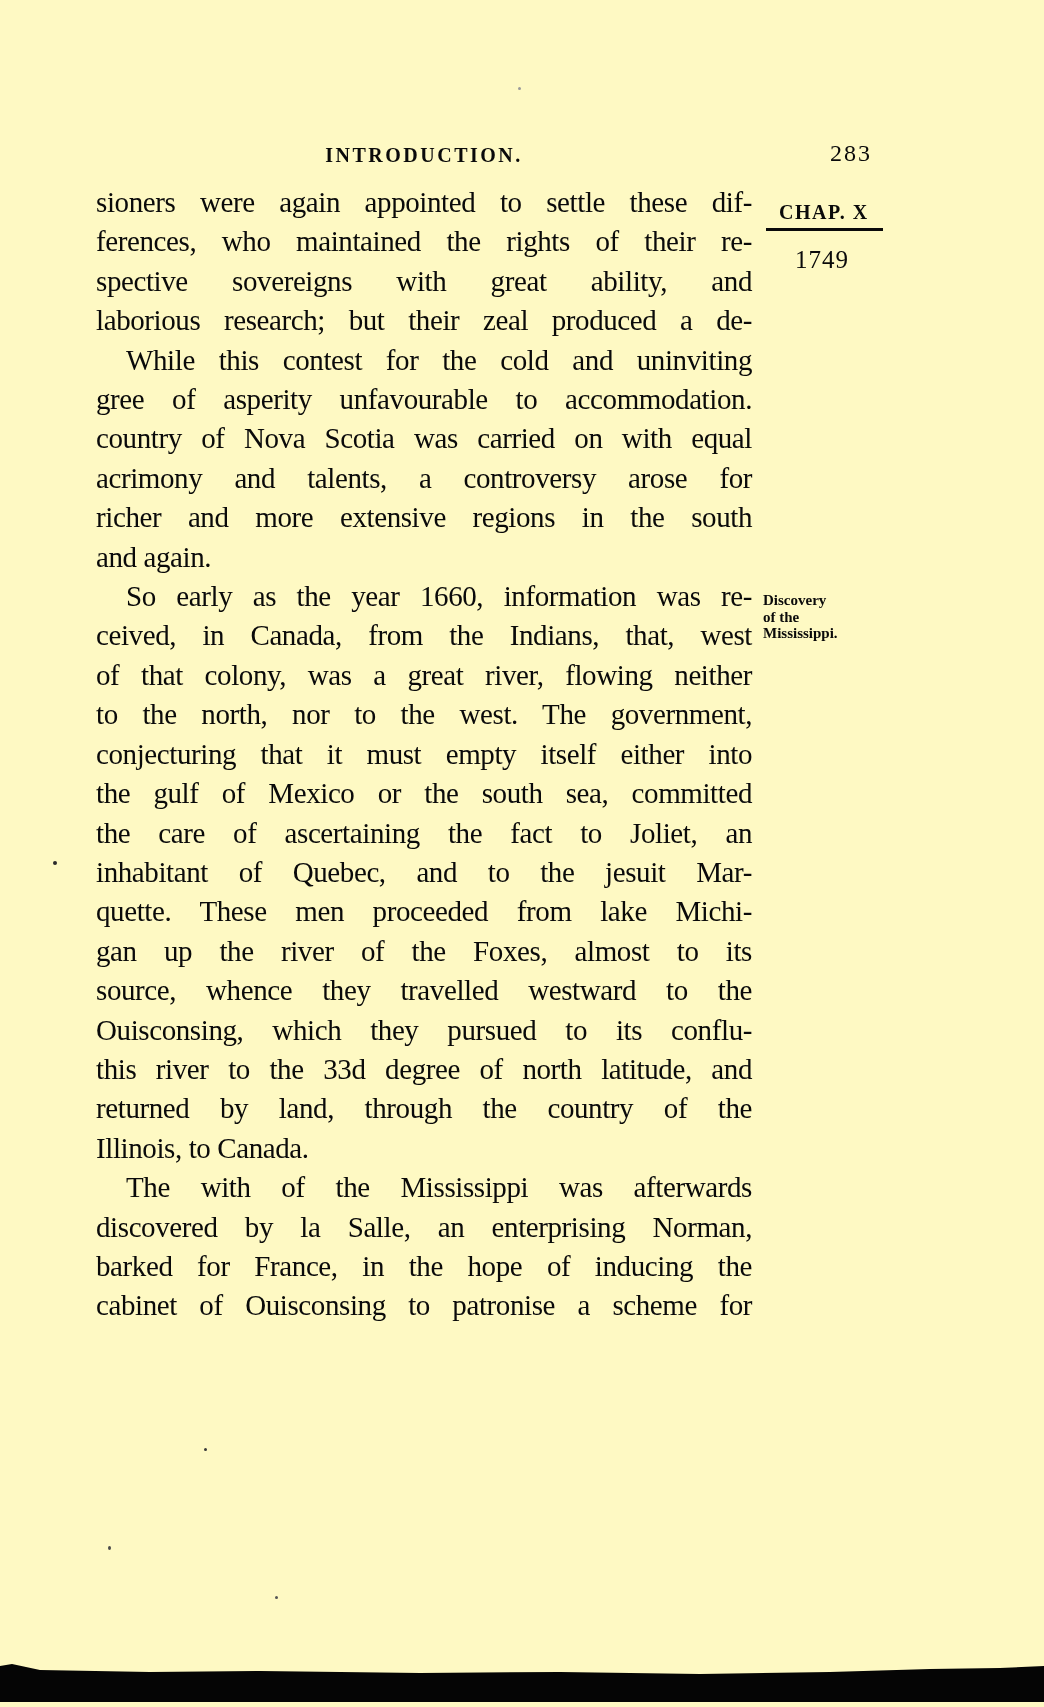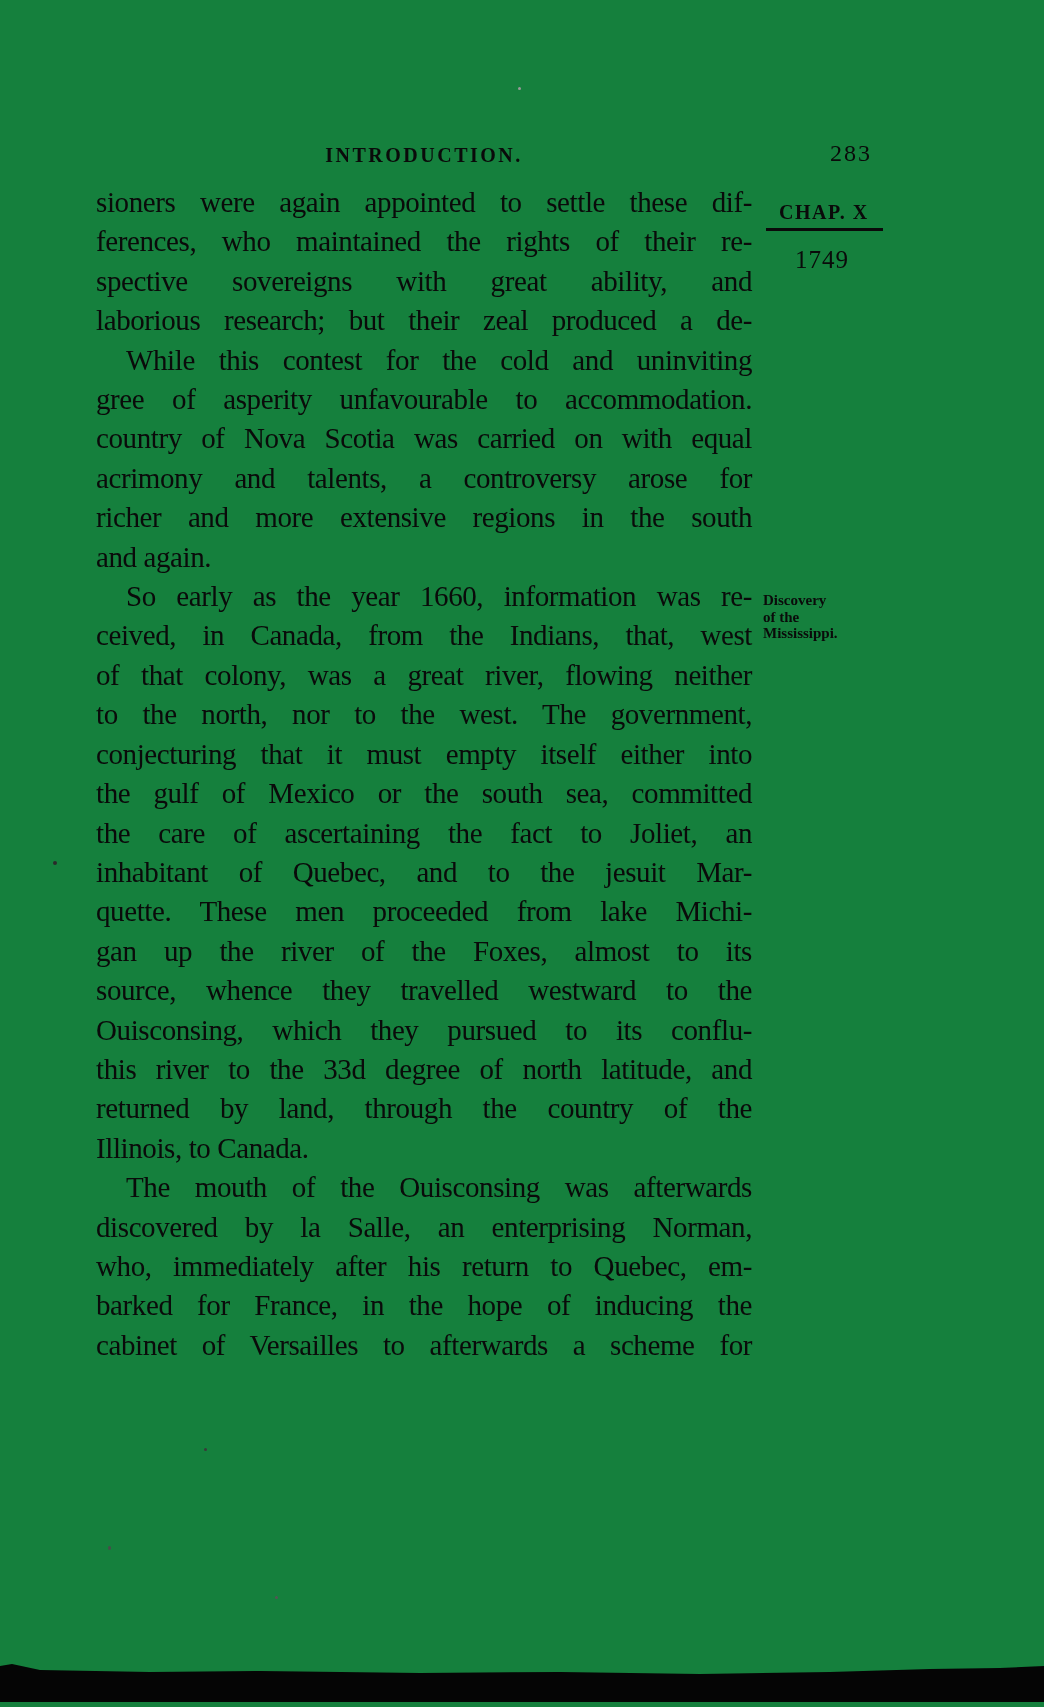--- a/index.html
+++ b/index.html
@@ -1,20 +1,20 @@
 <!DOCTYPE html>
 <html><head>
 <meta charset="utf-8">
 <style>
   html, body { margin: 0; padding: 0; background: #ffffff; }
   .page {
     position: relative;
     width: 1044px;
     height: 1707px;
-    background: #15803d;
+    background: #fef9c3;
     font-family: "Liberation Serif", serif;
     color: #0a0a0a;
     overflow: hidden;
   }
   .running-title {
     position: absolute;
     left: 96px; top: 144px; width: 656px;
     text-align: center;
     font-size: 20px;
     font-weight: bold;
@@ -114,25 +114,24 @@
       <div class="line j">the gulf of Mexico or the south sea, committed</div>
       <div class="line j">the care of ascertaining the fact to Joliet, an</div>
       <div class="line j">inhabitant of Quebec, and to the jesuit Mar-</div>
       <div class="line j">quette. These men proceeded from lake Michi-</div>
       <div class="line j">gan up the river of the Foxes, almost to its</div>
       <div class="line j">source, whence they travelled westward to the</div>
       <div class="line j">Ouisconsing, which they pursued to its conflu-</div>
       <div class="line j">this river to the 33d degree of north latitude, and</div>
       <div class="line j">returned by land, through the country of the</div>
       <div class="line l">Illinois, to Canada.</div>
-      <div class="line j indent">The mouth of the Ouisconsing was afterwards</div>
+      <div class="line j indent">The with of the Mississippi was afterwards</div>
       <div class="line j">discovered by la Salle, an enterprising Norman,</div>
-      <div class="line j">who, immediately after his return to Quebec, em-</div>
       <div class="line j">barked for France, in the hope of inducing the</div>
-      <div class="line j">cabinet of Versailles to afterwards a scheme for</div>
+      <div class="line j">cabinet of Ouisconsing to patronise a scheme for</div>
     </div>
 
   <svg class="scan-bar" viewBox="0 0 1044 47" preserveAspectRatio="none" aria-hidden="true">
     <polygon fill="#050505" points="0,6 12,4 40,10 150,12 260,11 420,13 560,12 700,14 830,12 930,9 1000,8 1044,6 1044,42 0,42"></polygon>
   </svg>
 
   <div class="speck" style="left:518px; top:87px; width:3px; height:3px; background:#9a9a9a;"></div>
   <div class="speck" style="left:53px; top:861px; width:4px; height:4px; background:#2a2a2a;"></div>
   <div class="speck" style="left:204px; top:1448px; width:3px; height:3px; background:#3a3a3a;"></div>
   <div class="speck" style="left:108px; top:1546px; width:3px; height:4px; background:#4a4a4a;"></div>

